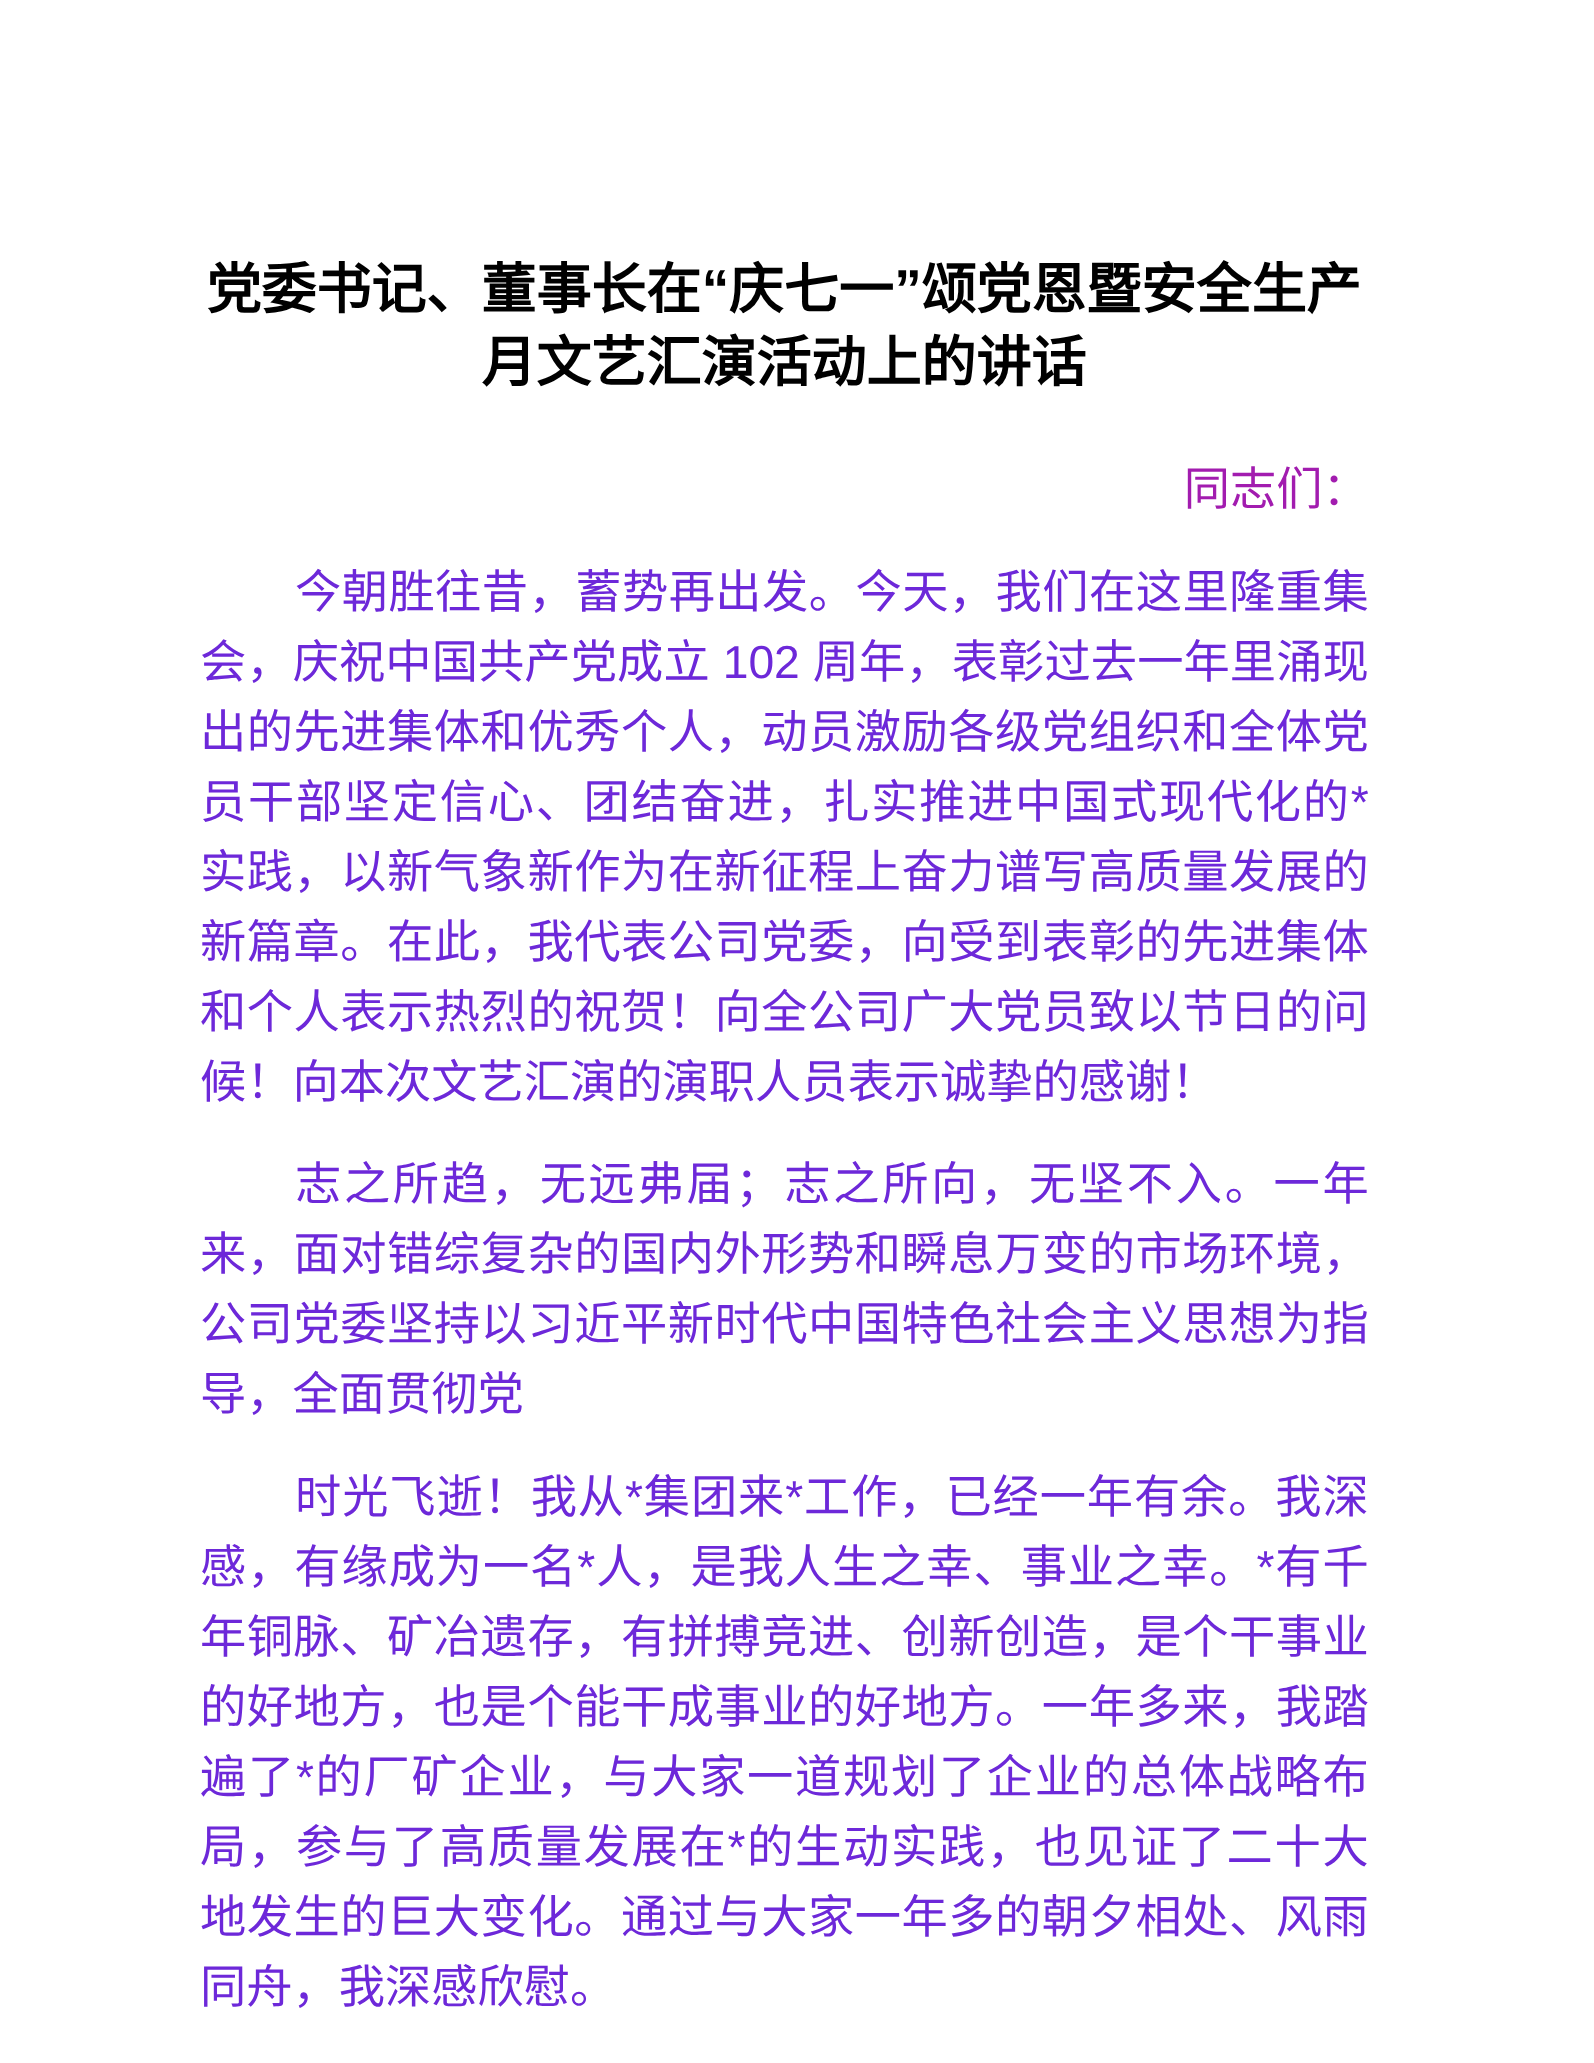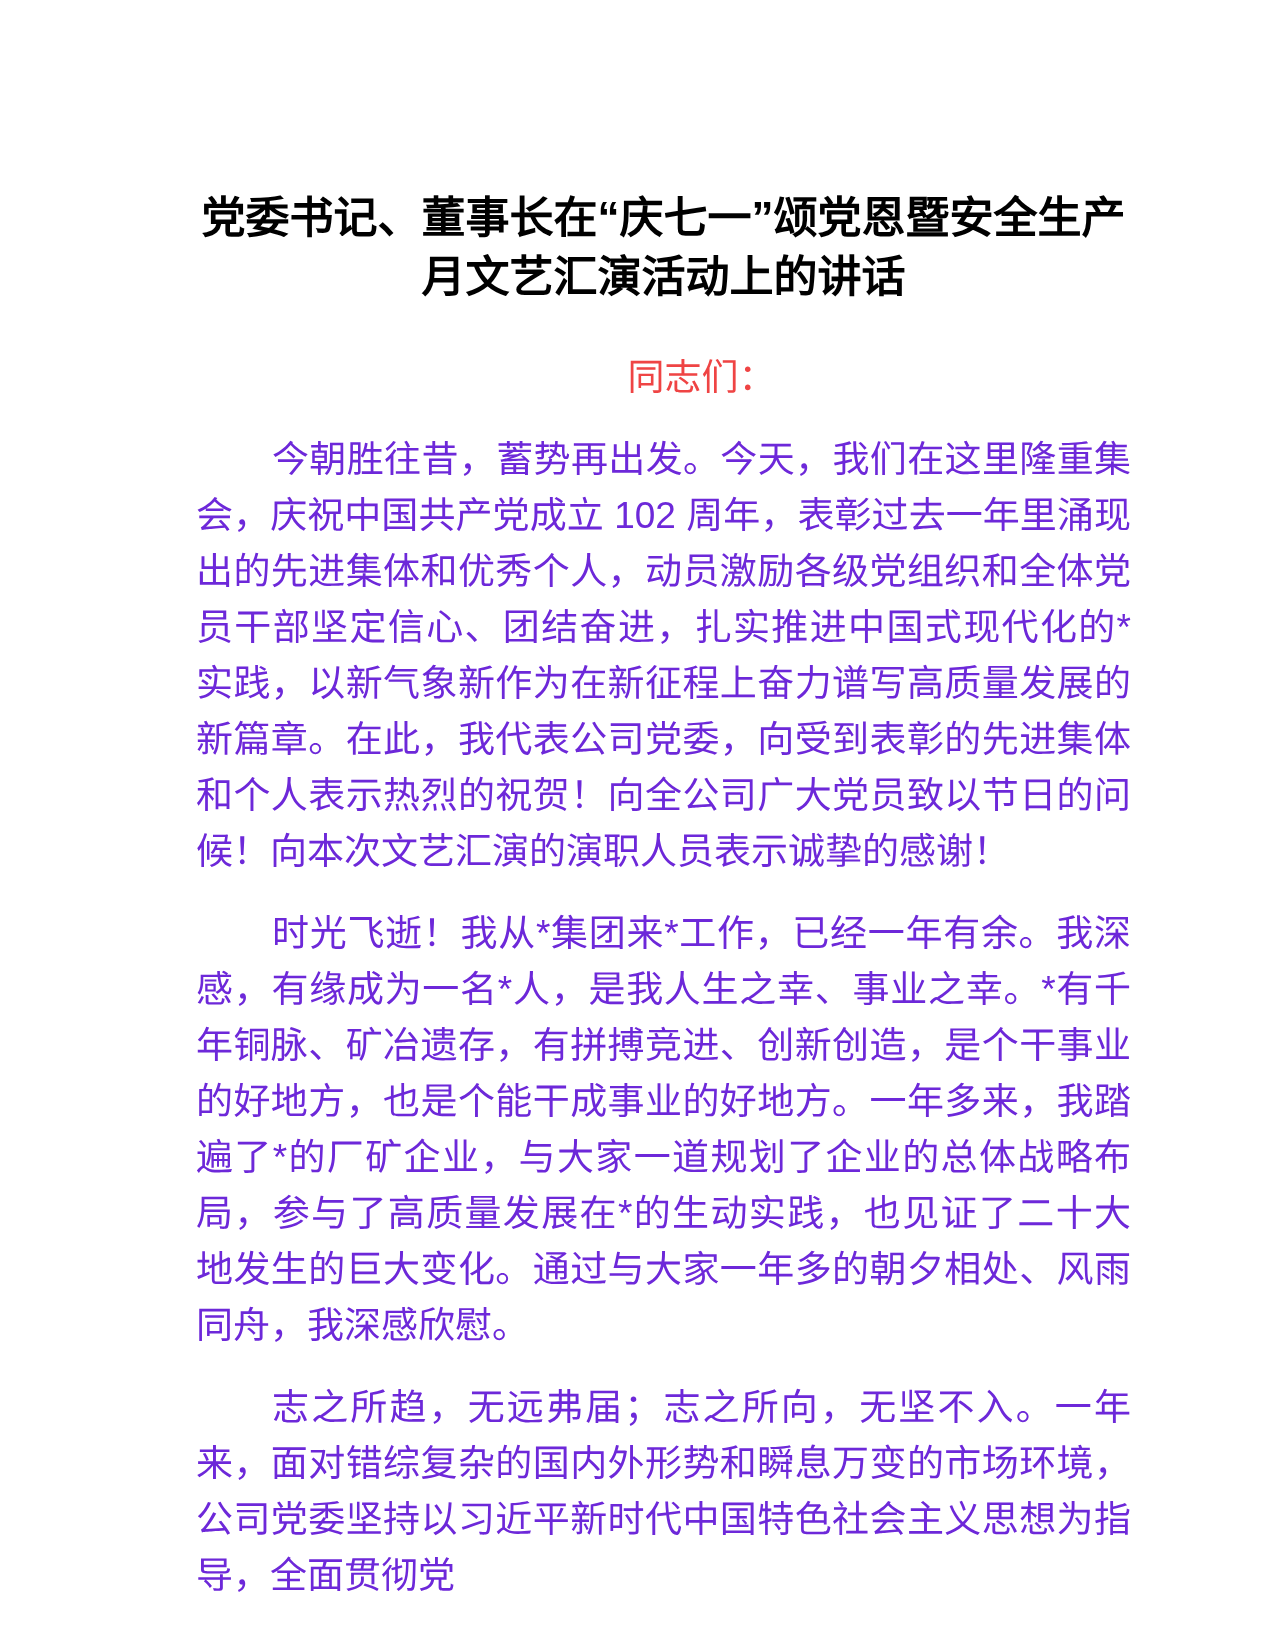--- a/index.html
+++ b/index.html
@@ -15,46 +15,45 @@
     height: 1650px;
     margin: 0 auto;
     background: #ffffff;
     overflow: hidden;
     box-sizing: border-box;
   }
 
   .content {
     position: absolute;
     left: 160px;
-    top: 188px;
+    top: 202px;
     width: 935px;
-    margin-left: 36px;
   }
 
   .doc-title {
     font-family: "Liberation Sans", "DejaVu Sans", sans-serif;
     font-weight: 700;
     font-size: 44px;
     line-height: 59px;
     color: #000000;
     text-align: center;
     letter-spacing: 0px;
     margin: 0 0 6px 0;
     padding: 0 2px;
     word-break: break-all;
   }
 
   .salutation {
     font-family: "Liberation Sans", "DejaVu Sans", sans-serif;
     font-size: 37px;
     line-height: 56px;
-    color: #ef4444;
+    color: #a21caf;
     margin: 44px 0 0 0;
     padding-left: 76px;
-    text-align: center;
+    text-align: right;
   }
 
   .para {
     font-family: "Liberation Sans", "DejaVu Sans", sans-serif;
     font-size: 37px;
     line-height: 56px;
     color: #6d28d9;
     margin: 26px 0 0 0;
     text-align: justify;
     text-align-last: left;
@@ -74,17 +73,17 @@
 <div class="page">
   <div class="content">
 
     <h1 class="doc-title">
       <span>党委书记、董事长在“庆七一”颂党恩暨安全</span><span>生产月文艺汇演活动上的讲话</span>
     </h1>
 
     <p class="salutation">同志们：</p>
 
     <p class="para">今朝胜往昔，蓄势再出发。今天，我们在这里隆重集会，庆祝中国共产党成立 102 周年，表彰过去一年里涌现出的先进集体和优秀个人，动员激励各级党组织和全体党员干部坚定信心、团结奋进，扎实推进中国式现代化的*实践，以新气象新作为在新征程上奋力谱写高质量发展的新篇章。在此，我代表公司党委，向受到表彰的先进集体和个人表示热烈的祝贺！向全公司广大党员致以节日的问候！向本次文艺汇演的演职人员表示诚挚的感谢！</p>
+    <p class="para">志之所趋，无远弗届；志之所向，无坚不入。一年来，面对错综复杂的国内外形势和瞬息万变的市场环境，公司党委坚持以习近平新时代中国特色社会主义思想为指导，全面贯彻党</p>
     <p class="para">时光飞逝！我从*集团来*工作，已经一年有余。我深感，有缘成为一名*人，是我人生之幸、事业之幸。*有千年铜脉、矿冶遗存，有拼搏竞进、创新创造，是个干事业的好地方，也是个能干成事业的好地方。一年多来，我踏遍了*的厂矿企业，与大家一道规划了企业的总体战略布局，参与了高质量发展在*的生动实践，也见证了二十大地发生的巨大变化。通过与大家一年多的朝夕相处、风雨同舟，我深感欣慰。</p>
-    <p class="para">志之所趋，无远弗届；志之所向，无坚不入。一年来，面对错综复杂的国内外形势和瞬息万变的市场环境，公司党委坚持以习近平新时代中国特色社会主义思想为指导，全面贯彻党</p>
 
   </div>
 </div>
 
 </body></html>

